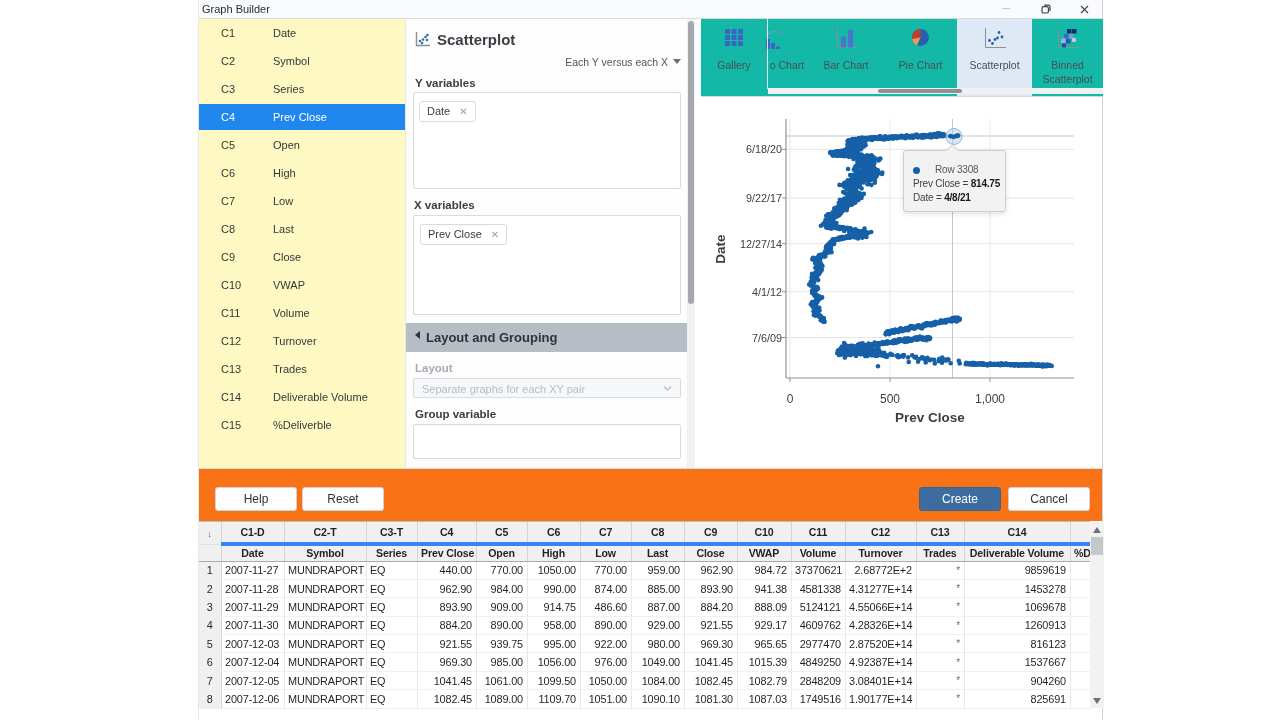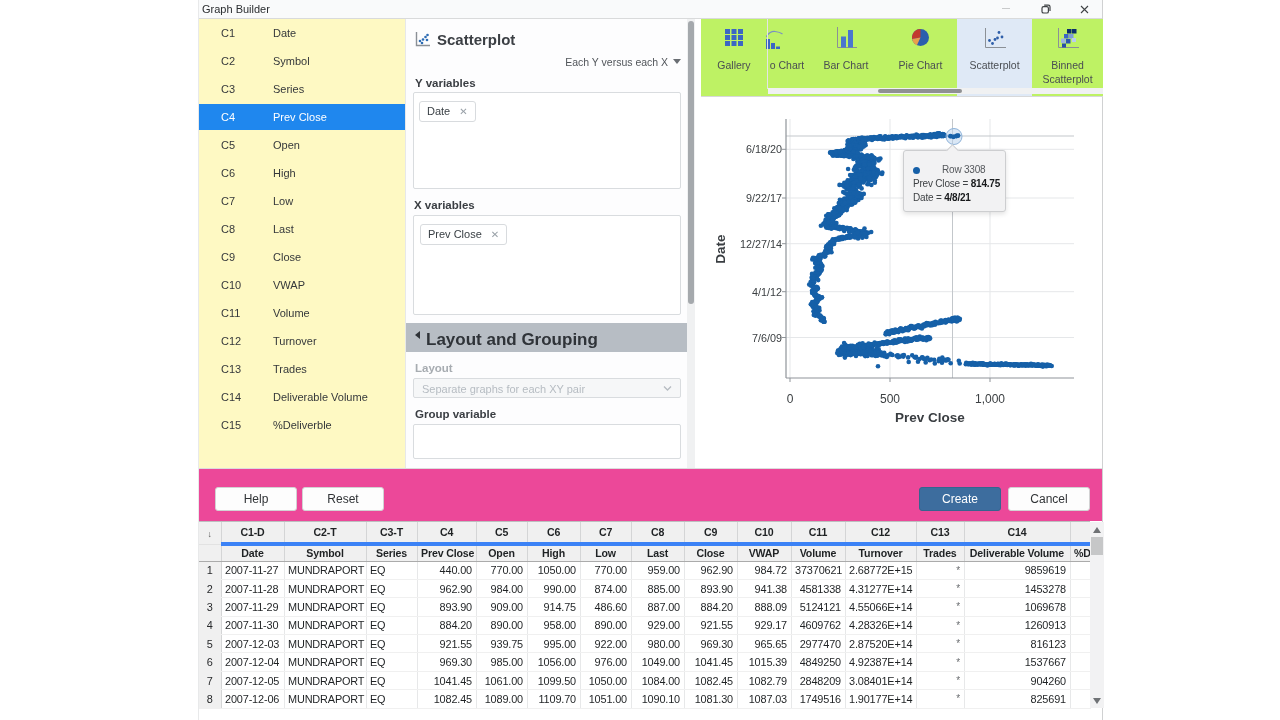--- a/index.html
+++ b/index.html
@@ -11,24 +11,24 @@
 .crow .nm{position:absolute;left:74px;}
 .crow.sel{background:#1f87ee;color:#fff;}
 .crow.sel .cn,.crow.sel .nm{color:#fff;}
 #cfg{position:absolute;left:206px;top:19px;width:290px;height:449px;background:#fdfdfe;border-left:1px solid #e7e8e9;}
 .lbl{position:absolute;font-size:11.5px;font-weight:bold;color:#3a3e43;}
 .box{position:absolute;left:13px;width:268px;background:#fff;border:1px solid #d9dcdf;border-radius:2px;}
 .chip{position:absolute;background:#fff;border:1px solid #d8dbde;border-radius:3px;font-size:11px;color:#3a4045;line-height:19px;padding:0 7px;}
 .chip .x{color:#98a0a7;margin-left:6px;font-size:10px;}
 .sbtrack{position:absolute;background:#f0f1f2;}
 .sbthumb{position:absolute;background:#a5a9ad;border-radius:3px;}
-#gal{position:absolute;left:502px;top:19px;width:402px;height:78px;background:#bef264;}
+#gal{position:absolute;left:502px;top:19px;width:402px;height:78px;background:#14b8a6;}
 .gitem{position:absolute;top:0;height:70px;font-size:10.5px;color:#4a4e53;}
 .glab{position:absolute;top:39px;width:100%;text-align:center;line-height:14px;}
-#bbar{position:absolute;left:0;top:468px;width:100%;height:53px;background:#ec4899;border-top:1px solid #dcdcdd;}
+#bbar{position:absolute;left:0;top:468px;width:100%;height:53px;background:#f97316;border-top:1px solid #dcdcdd;}
 .btn{position:absolute;top:18px;height:24px;background:#fdfdfd;border:1px solid #d2d2d3;border-radius:3px;font-size:12px;color:#303336;text-align:center;line-height:22px;}
 #tblwrap{position:absolute;left:0;top:521px;width:891px;height:188px;border-top:1px solid #bdbebf;}
 table{border-collapse:collapse;table-layout:fixed;width:891px;font-size:10.9px;letter-spacing:-0.15px;color:#1f2224;font-family:"Liberation Sans",sans-serif;}
 td{overflow:hidden;white-space:nowrap;padding:0 3.5px;border-right:1px solid #e7e8e9;border-bottom:1px solid #f0f0f0;font-weight:normal;height:18.4px;}
 tr.h1 td{background:#f0f0f0;font-weight:bold;text-align:center;border-right:1px solid #d4d5d6;border-bottom:4px solid #3b82f6;height:22px;font-size:10.6px;}
 tr.h2 td{background:#f0f0f0;font-weight:bold;text-align:center;border-right:1px solid #d4d5d6;border-bottom:1px solid #ababab;height:17px;font-size:10.6px;}
 td.rn{background:#f0f0f0;text-align:center;border-right:1px solid #d4d5d6;color:#27292b;}
 td.num{text-align:right;}
 #ttip{position:absolute;left:704px;top:150px;width:103px;height:62px;background:#f2f2f3;border:1px solid #cdced0;border-radius:3px;box-shadow:0 2px 5px rgba(0,0,0,0.12);font-size:10px;color:#3f4245;white-space:nowrap;letter-spacing:-0.2px;}
 #ttip .caret{position:absolute;left:44px;top:-5px;width:9px;height:9px;background:#f2f2f3;border-left:1px solid #cdced0;border-top:1px solid #cdced0;transform:rotate(45deg);}
@@ -124,21 +124,21 @@
     <div style="position:absolute;left:31px;top:12px;font-size:15px;font-weight:bold;color:#3b3f44;">Scatterplot</div>
     <div style="position:absolute;right:14px;top:37px;font-size:10.5px;color:#51555a;">Each Y versus each X <span style="display:inline-block;width:0;height:0;border-left:4px solid transparent;border-right:4px solid transparent;border-top:5px solid #6a6e73;vertical-align:2px;margin-left:2px;"></span></div>
     <div class="lbl" style="left:9px;top:58px;">Y variables</div>
     <div class="box" style="left:7px;top:73px;height:97px;"></div>
     <div class="chip" style="left:13px;top:82px;">Date <span class="x">✕</span></div>
     <div class="lbl" style="left:8px;top:180px;">X variables</div>
     <div class="box" style="left:7px;top:196px;height:100px;"></div>
     <div class="chip" style="left:14px;top:205px;">Prev Close <span class="x">✕</span></div>
     <div style="position:absolute;left:0;top:304px;width:282px;height:29px;background:#b7bdc4;">
       <span style="position:absolute;left:9px;top:8px;width:0;height:0;border-top:4px solid transparent;border-bottom:4px solid transparent;border-right:5px solid #2f3338;"></span>
-      <span style="position:absolute;left:20px;top:7px;font-size:17px;font-weight:bold;color:#2f3338;">Layout and Grouping</span>
+      <span style="position:absolute;left:20px;top:7px;font-size:13px;font-weight:bold;color:#2f3338;">Layout and Grouping</span>
     </div>
     <div class="lbl" style="left:9px;top:343px;color:#a7acb1;">Layout</div>
     <div class="box" style="left:7px;top:359px;height:20px;background:#f6f7f8;">
       <span style="position:absolute;left:8px;top:4px;font-size:11px;color:#b6bcc2;">Separate graphs for each XY pair</span>
       <svg style="position:absolute;right:8px;top:6px" width="9" height="7" viewBox="0 0 9 7">
           <path d="M1 1.5 L4.5 5 L8 1.5" stroke="#b6bcc2" stroke-width="1.3" fill="none"></path>
         </svg>
     </div>
     <div class="lbl" style="left:9px;top:389px;">Group variable</div>
     <div class="box" style="left:7px;top:405px;height:35px;"></div>
@@ -2676,21 +2676,21 @@
     <text x="89" y="307">0</text>
     <text x="189" y="307">500</text>
     <text x="289" y="307">1,000</text>
   </g>
   <text x="229" y="326" font-family="Liberation Sans,sans-serif" fill="#393d41" font-size="13.5" font-weight="bold" text-anchor="middle">Prev Close</text>
   <text x="24" y="153" font-family="Liberation Sans,sans-serif" fill="#393d41" font-size="13.5" font-weight="bold" text-anchor="middle" transform="rotate(-90 24 153)">Date</text>
 </svg>
 
   <div id="ttip">
     <div class="caret"></div>
-    <div style="position:absolute;left:9px;top:13px;"><span style="display:inline-block;width:7px;height:7px;border-radius:50%;background:#1660a8;"></span><span style="font-size:10px;color:#55585c;margin-left:22px;vertical-align:1px;">Row 3308</span></div>
+    <div style="position:absolute;left:9px;top:13px;"><span style="display:inline-block;width:7px;height:7px;border-radius:50%;background:#1660a8;"></span><span style="font-size:10px;color:#55585c;margin-left:15px;vertical-align:1px;">Row 3308</span></div>
     <div style="position:absolute;left:9px;top:27px;">Prev Close = <b style="color:#17191b">814.75</b></div>
     <div style="position:absolute;left:9px;top:41px;">Date = <b style="color:#17191b">4/8/21</b></div>
   </div>
 
   <div id="bbar">
     <div class="btn" style="left:16px;width:82px;">Help</div>
     <div class="btn" style="left:103px;width:82px;">Reset</div>
     <div class="btn" id="create" style="left:720px;width:82px;background:#3d6d9e;border-color:#36648f;color:#fff;">Create</div>
     <div class="btn" style="left:809px;width:82px;">Cancel</div>
   </div>
@@ -2758,21 +2758,21 @@
             <td>MUNDRAPORT</td>
             <td>EQ</td>
             <td class="num">440.00</td>
             <td class="num">770.00</td>
             <td class="num">1050.00</td>
             <td class="num">770.00</td>
             <td class="num">959.00</td>
             <td class="num">962.90</td>
             <td class="num">984.72</td>
             <td class="num">37370621</td>
-            <td class="num">2.68772E+15</td>
+            <td class="num">2.68772E+2</td>
             <td class="num" style="color:#6a6d70;font-size:10px">*</td>
             <td class="num">9859619</td>
             <td></td>
           </tr>
 <tr>
             <td class="rn">2</td>
             <td>2007-11-28</td>
             <td>MUNDRAPORT</td>
             <td>EQ</td>
             <td class="num">962.90</td>

